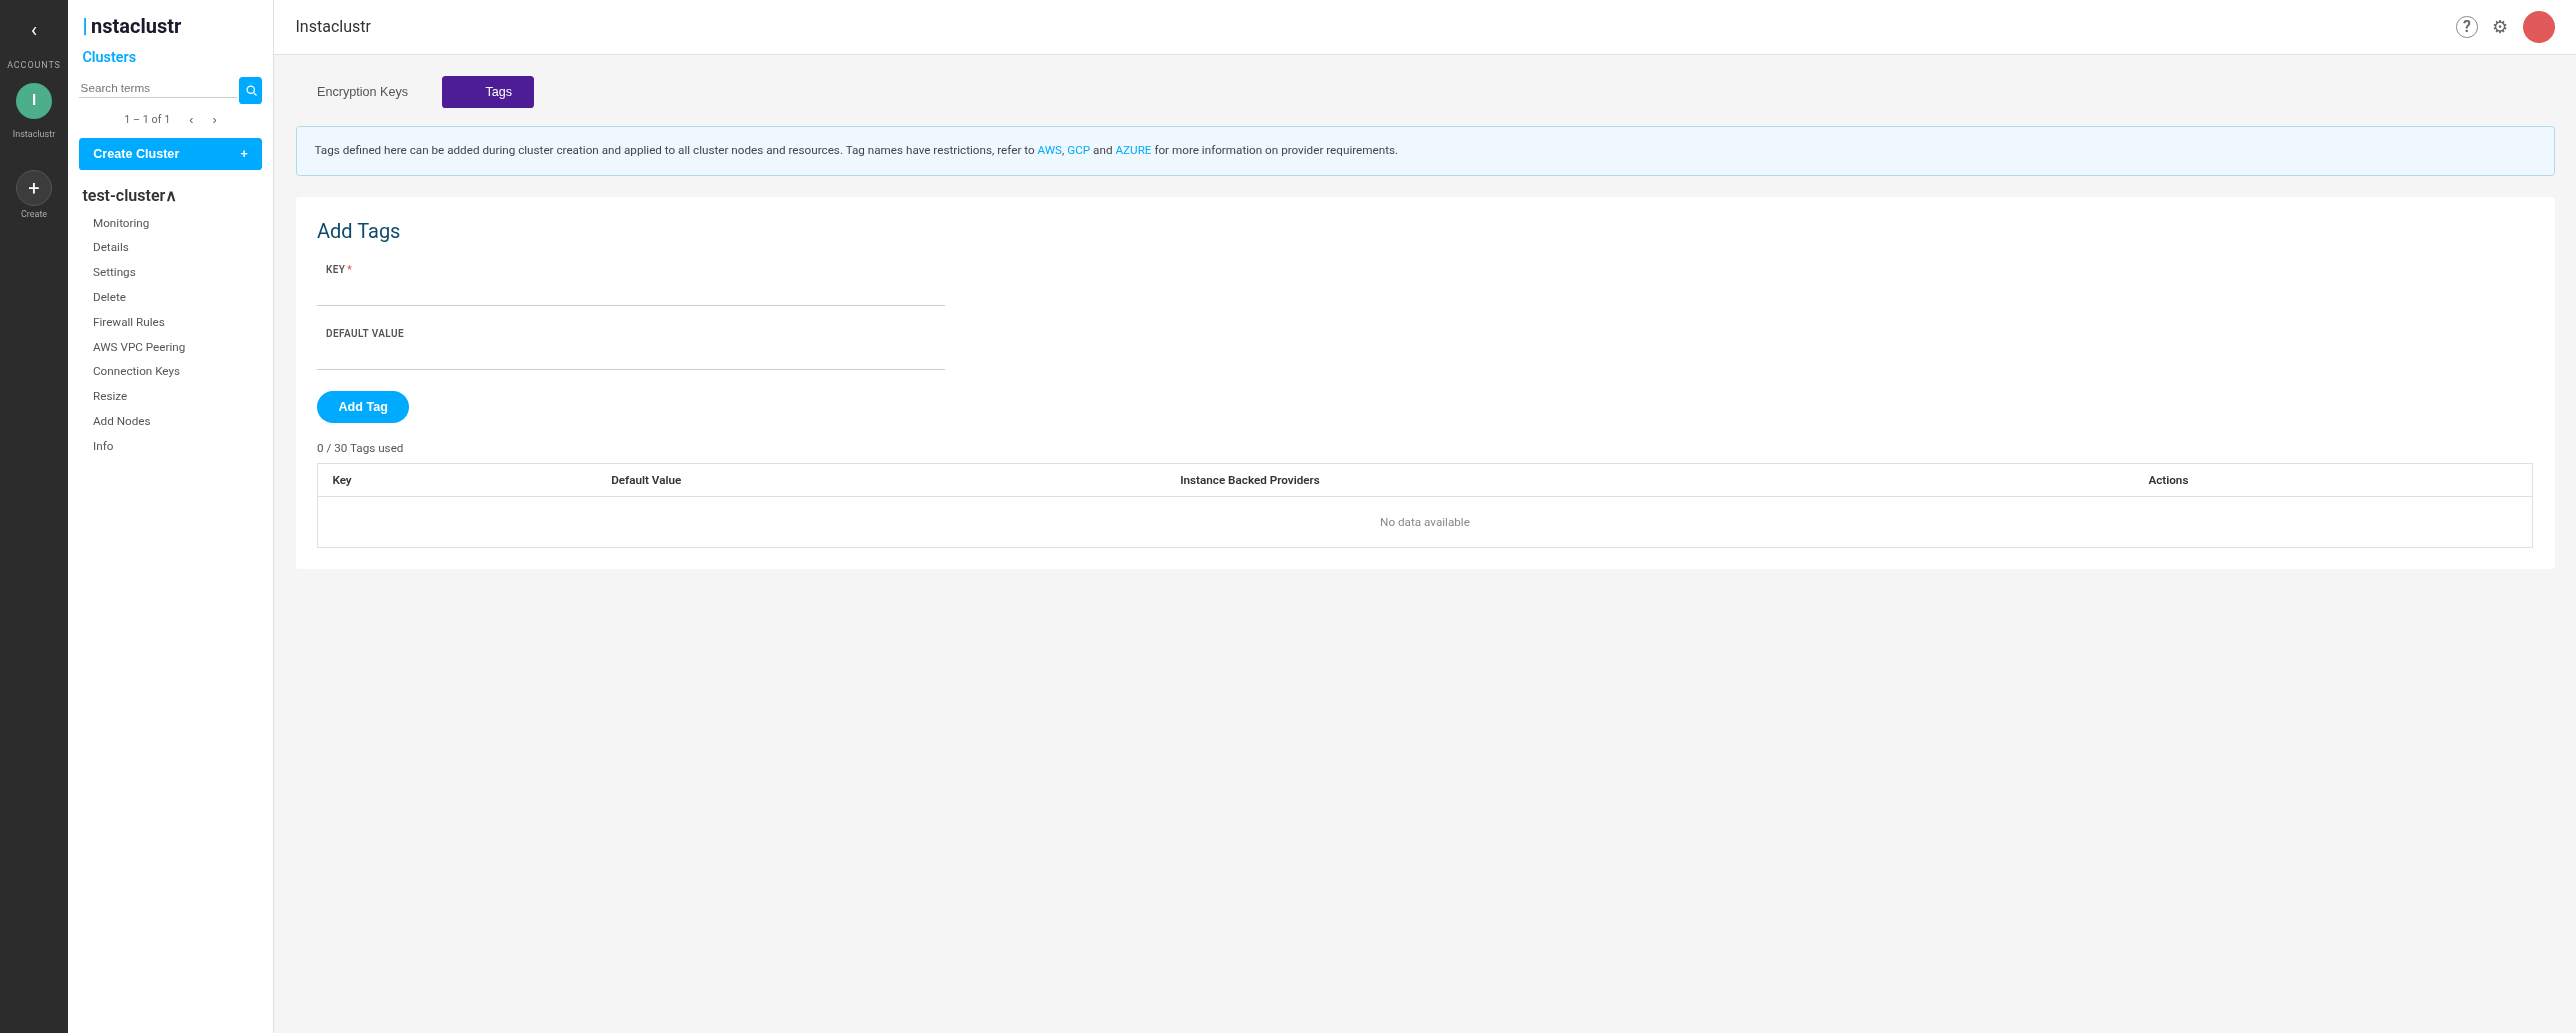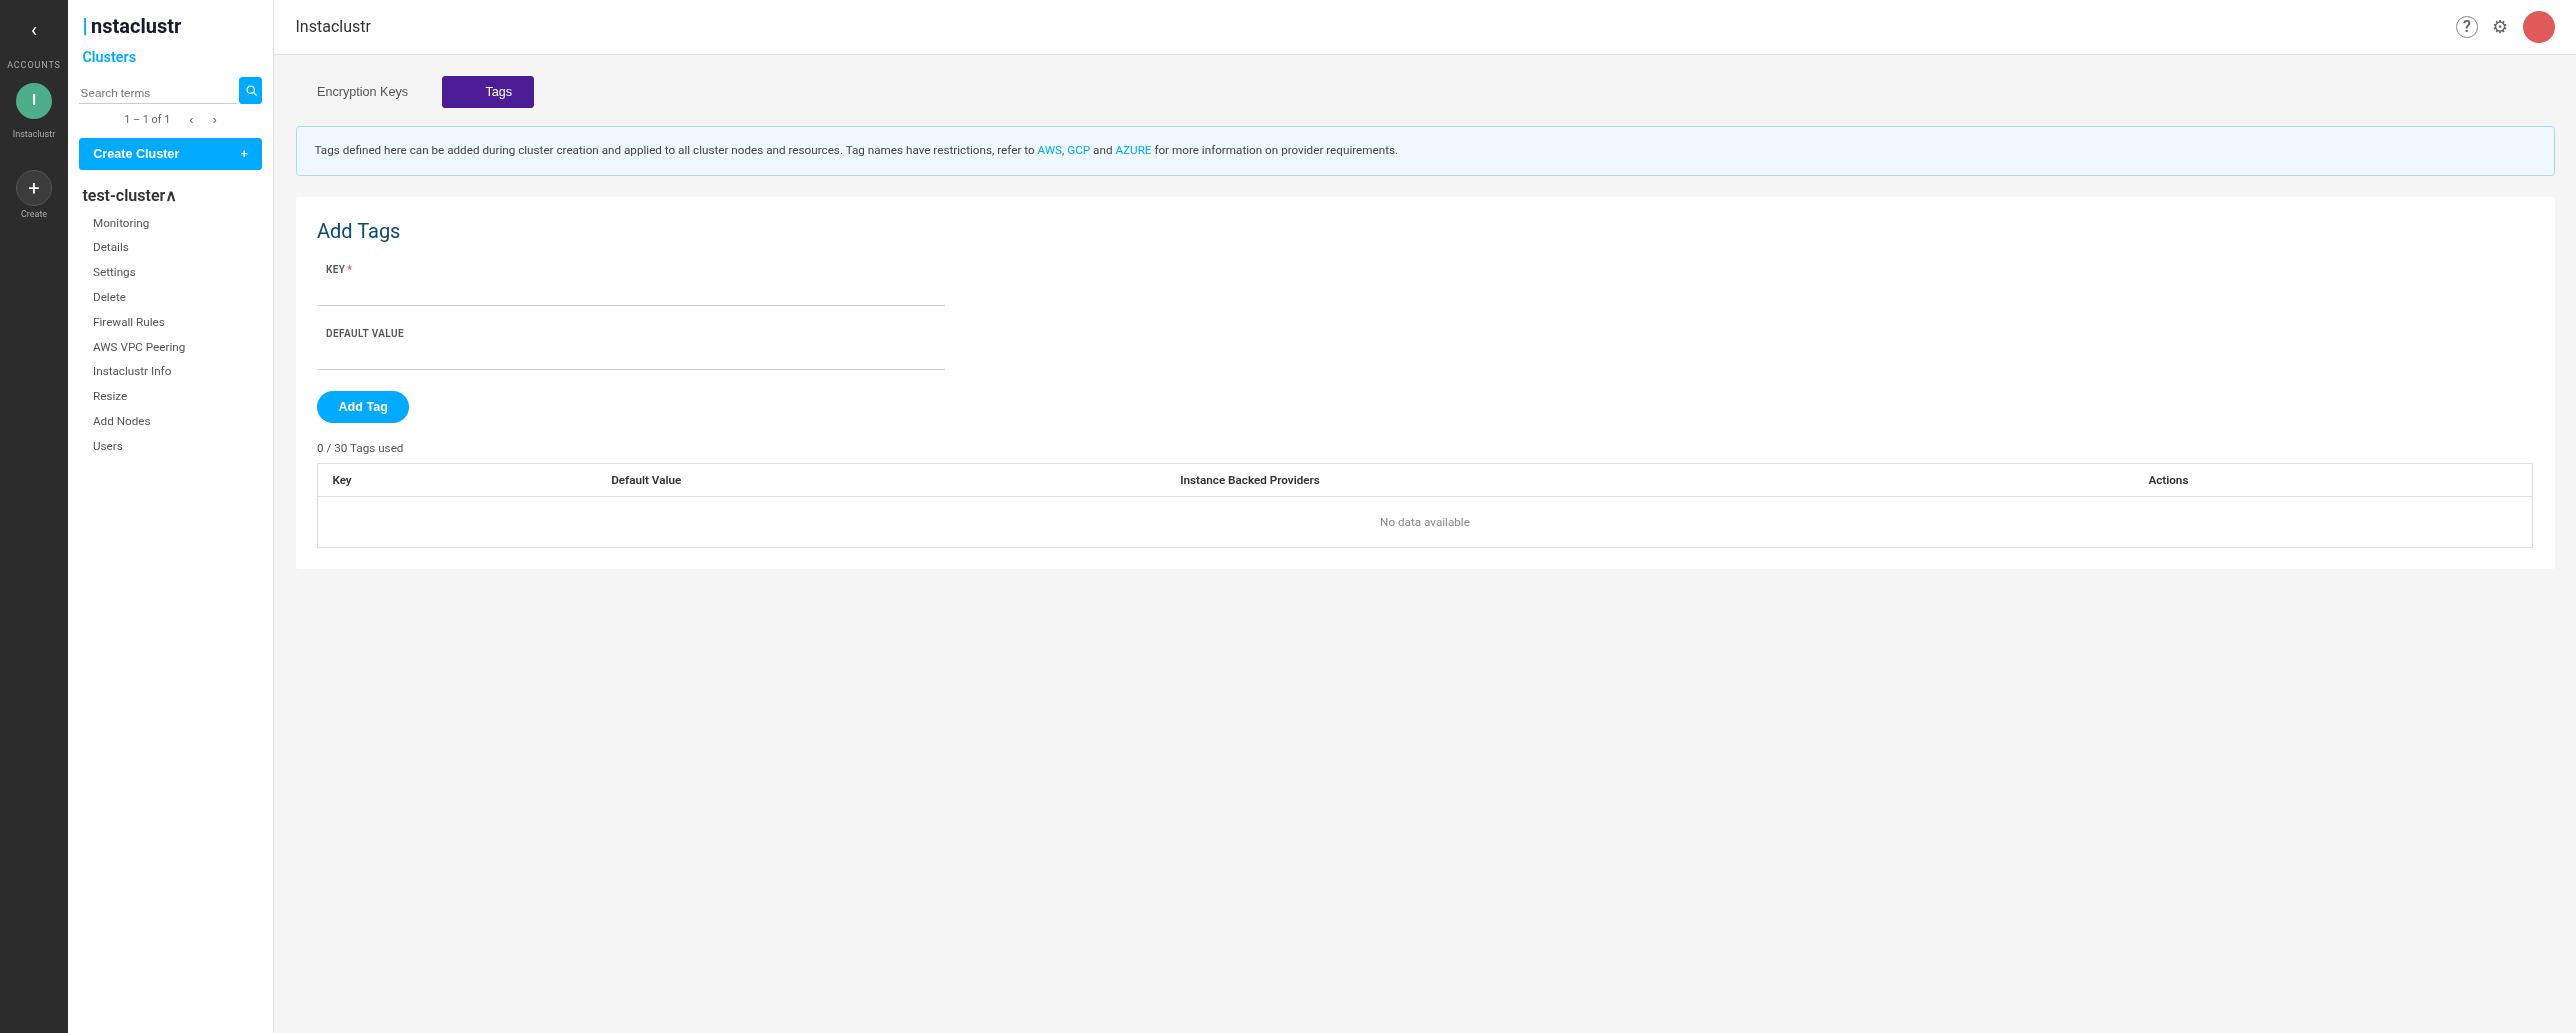--- a/index.html
+++ b/index.html
@@ -95,21 +95,21 @@
       font-weight: 900;
     }
     .clusters-title {
       color: #00aaff;
       font-size: 14.4px;
       font-weight: 600;
       padding: 3.6px 14.4px 7.2px 14.4px;
     }
     .search-row {
       display: flex;
-      align-items: flex-end;
+      align-items: flex-start;
       padding: 3.6px 10.8px 7.2px 10.8px;
       gap: 2px;
     }
     .search-input {
       flex: 1;
       border: none;
       border-bottom: 0.9px solid #ccc;
       outline: none;
       font-size: 11.7px;
       padding: 3.6px 1.8px;
@@ -395,24 +395,24 @@
       <span>test-cluster</span>
       <span>∧</span>
     </div>
     <div id="nav-items-container">
     <div class="cluster-nav-item">Monitoring</div>
         <div class="cluster-nav-item">Details</div>
         <div class="cluster-nav-item">Settings</div>
         <div class="cluster-nav-item">Delete</div>
         <div class="cluster-nav-item">Firewall Rules</div>
         <div class="cluster-nav-item">AWS VPC Peering</div>
-        <div class="cluster-nav-item">Instaclustr Info</div>
+        <div class="cluster-nav-item">Connection Keys</div>
         <div class="cluster-nav-item">Resize</div>
         <div class="cluster-nav-item">Add Nodes</div>
-        <div class="cluster-nav-item">Users</div>
+        <div class="cluster-nav-item">Info</div>
       </div>
   </div>
 </div>
 
 <div class="main">
 
   <div class="top-header">
     <span class="header-title">Instaclustr</span>
     <div class="header-actions">
       <span class="header-icon" style="font-size:16px; border:1.8px solid #888; border-radius:50%; width:21.5px; height:21.5px; display:inline-flex; align-items:center; justify-content:center; font-weight:600;">?</span>

